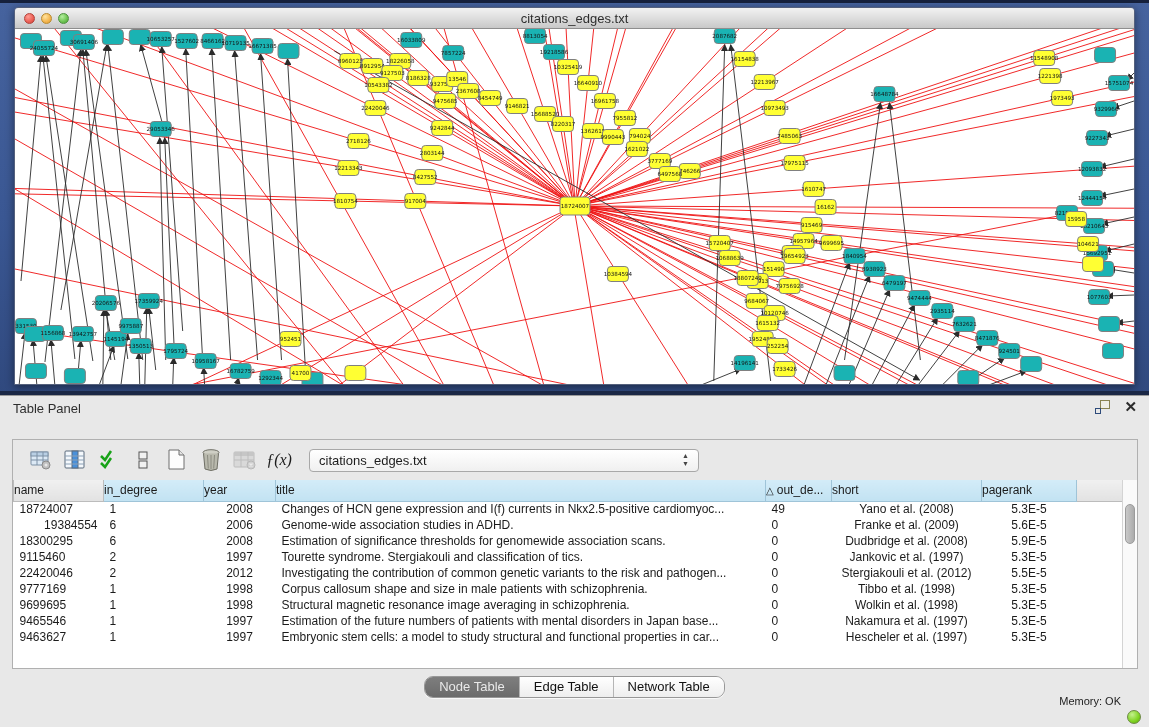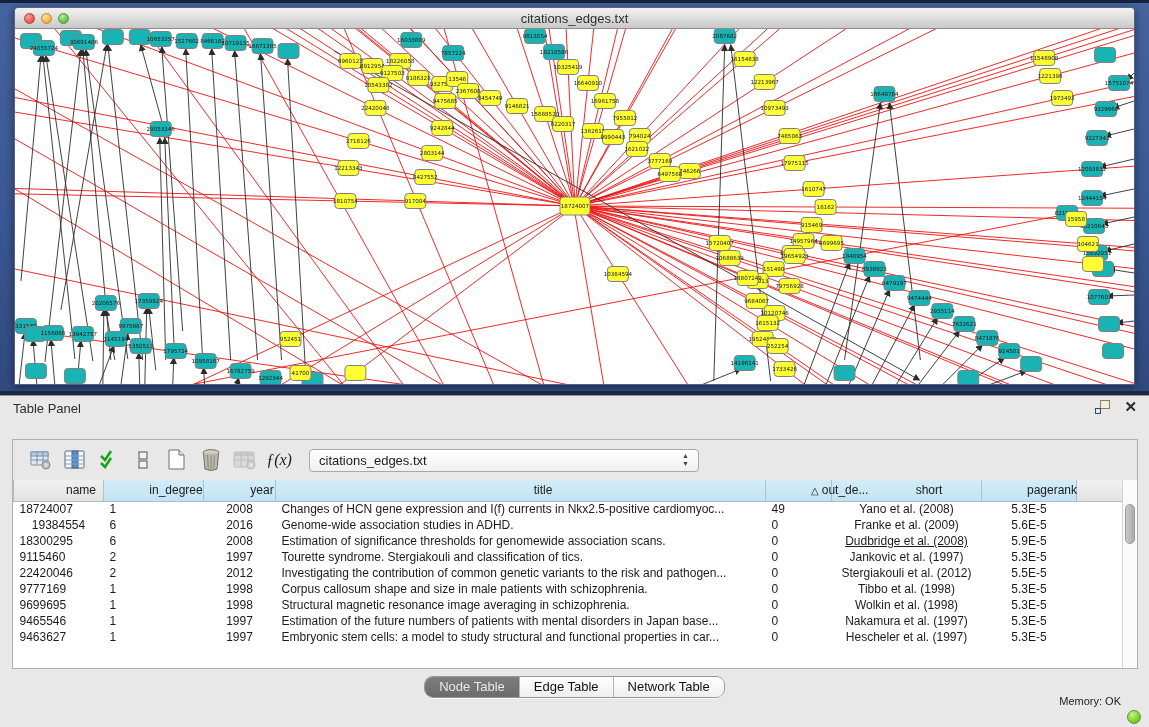--- a/index.html
+++ b/index.html
@@ -43,22 +43,22 @@
     background:#ffffff; border:1px solid #b0b0b0; }
   .toolbar { position:absolute; left:0; top:0; width:100%; height:40px; background:#e8e8e8;
     display:flex; align-items:center; gap:10px; padding-left:16px; }
   .tb-ico { width:24px; height:24px; display:flex; align-items:center; justify-content:center; }
   .combo { position:relative; margin-left:8px; width:390px; height:23px; background:linear-gradient(180deg,#ffffff,#f0f0f0);
     border:1px solid #a8a8a8; border-radius:4px; font-size:13px; color:#1c1c1c; line-height:21px; padding-left:9px; }
   .combo .stepper { position:absolute; right:7px; top:2px; width:11px; font-size:7px; color:#444; line-height:8px; text-align:center;}
 
   .grid { position:absolute; left:0; top:40px; right:15px; bottom:0; overflow:hidden; }
   table.data { border-collapse:collapse; table-layout:fixed; width:100%; font-size:12px; color:#1b1b1b; }
-  table.data th { height:21px; font-weight:normal; font-size:12px; text-align:center;
-    background:linear-gradient(180deg,#d3ecf8,#c2e2f2); border:1px solid #9fc4d8; border-top:none; color:#1b1b1b;padding-left:45px; }
+  table.data th { height:21px; font-weight:normal; font-size:12px; text-align:left;
+    background:linear-gradient(180deg,#d3ecf8,#c2e2f2); border:1px solid #9fc4d8; border-top:none; color:#1b1b1b; }
   table.data th.gray { background:linear-gradient(180deg,#f0f0f0,#e2e2e2); border-color:#bcbcbc; }
   table.data td { height:16px; padding:0 6px; white-space:nowrap; overflow:hidden; }
   .sort-tri { font-size:10px; margin-right:3px; }
 
   .vscroll { position:absolute; right:0; top:40px; bottom:0; width:15px; background:#fafafa; border-left:1px solid #d4d4d4; }
   .vscroll .thumb { position:absolute; left:2px; top:24px; width:10px; height:40px; border-radius:6px;
     background:linear-gradient(90deg,#c9c9c9,#ababab); border:1px solid #9b9b9b; }
 
   
   .tabs-row { position:absolute; left:0; right:0; top:280px; display:flex; justify-content:center; }
@@ -915,36 +915,36 @@
               <td style="text-align: left;">18724007</td>
               <td style="text-align: left;">1</td>
               <td style="text-align: center;">2008</td>
               <td style="text-align: left;">Changes of HCN gene expression and I(f) currents in Nkx2.5-positive cardiomyoc...</td>
               <td style="text-align: left;">49</td>
               <td style="text-align: center;">Yano et al. (2008)</td>
               <td style="text-align: center;">5.3E-5</td>
               <td></td>
             </tr>
             <tr>
-              <td style="text-align: center; margin-top: 19px;">19384554</td>
+              <td style="text-align: right; margin-top: 19px;">19384554</td>
               <td style="text-align: left;">6</td>
-              <td style="text-align: center;">2016</td>
+              <td style="text-align: center;">2006</td>
               <td style="text-align: left;">Genome-wide association studies in ADHD.</td>
               <td style="text-align: left;">0</td>
               <td style="text-align: center;">Franke et al. (2009)</td>
               <td style="text-align: center;">5.6E-5</td>
               <td></td>
             </tr>
             <tr>
               <td style="text-align: left;">18300295</td>
               <td style="text-align: left;">6</td>
               <td style="text-align: center;">2008</td>
               <td style="text-align: left;">Estimation of significance thresholds for genomewide association scans.</td>
               <td style="text-align: left;">0</td>
-              <td style="text-align: center; text-decoration: underline;">Dudbridge et al. (2008)</td>
+              <td style="text-align: center;">Dudbridge et al. (2008)</td>
               <td style="text-align: center;">5.9E-5</td>
               <td></td>
             </tr>
             <tr>
               <td style="text-align: left;">9115460</td>
               <td style="text-align: left;">2</td>
               <td style="text-align: center;">1997</td>
               <td style="text-align: left;">Tourette syndrome. Stergiakouli and classification of tics.</td>
               <td style="text-align: left;">0</td>
               <td style="text-align: center;">Jankovic et al. (1997)</td>

